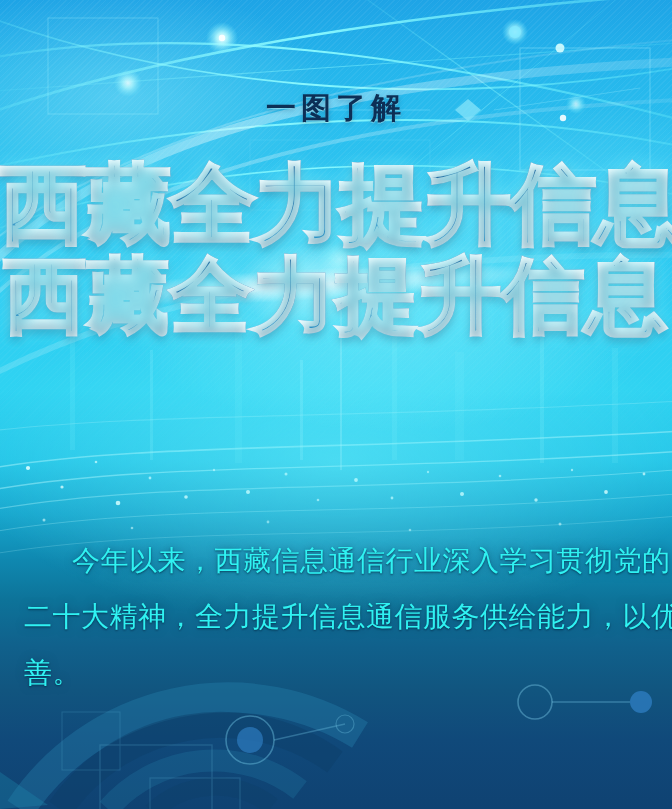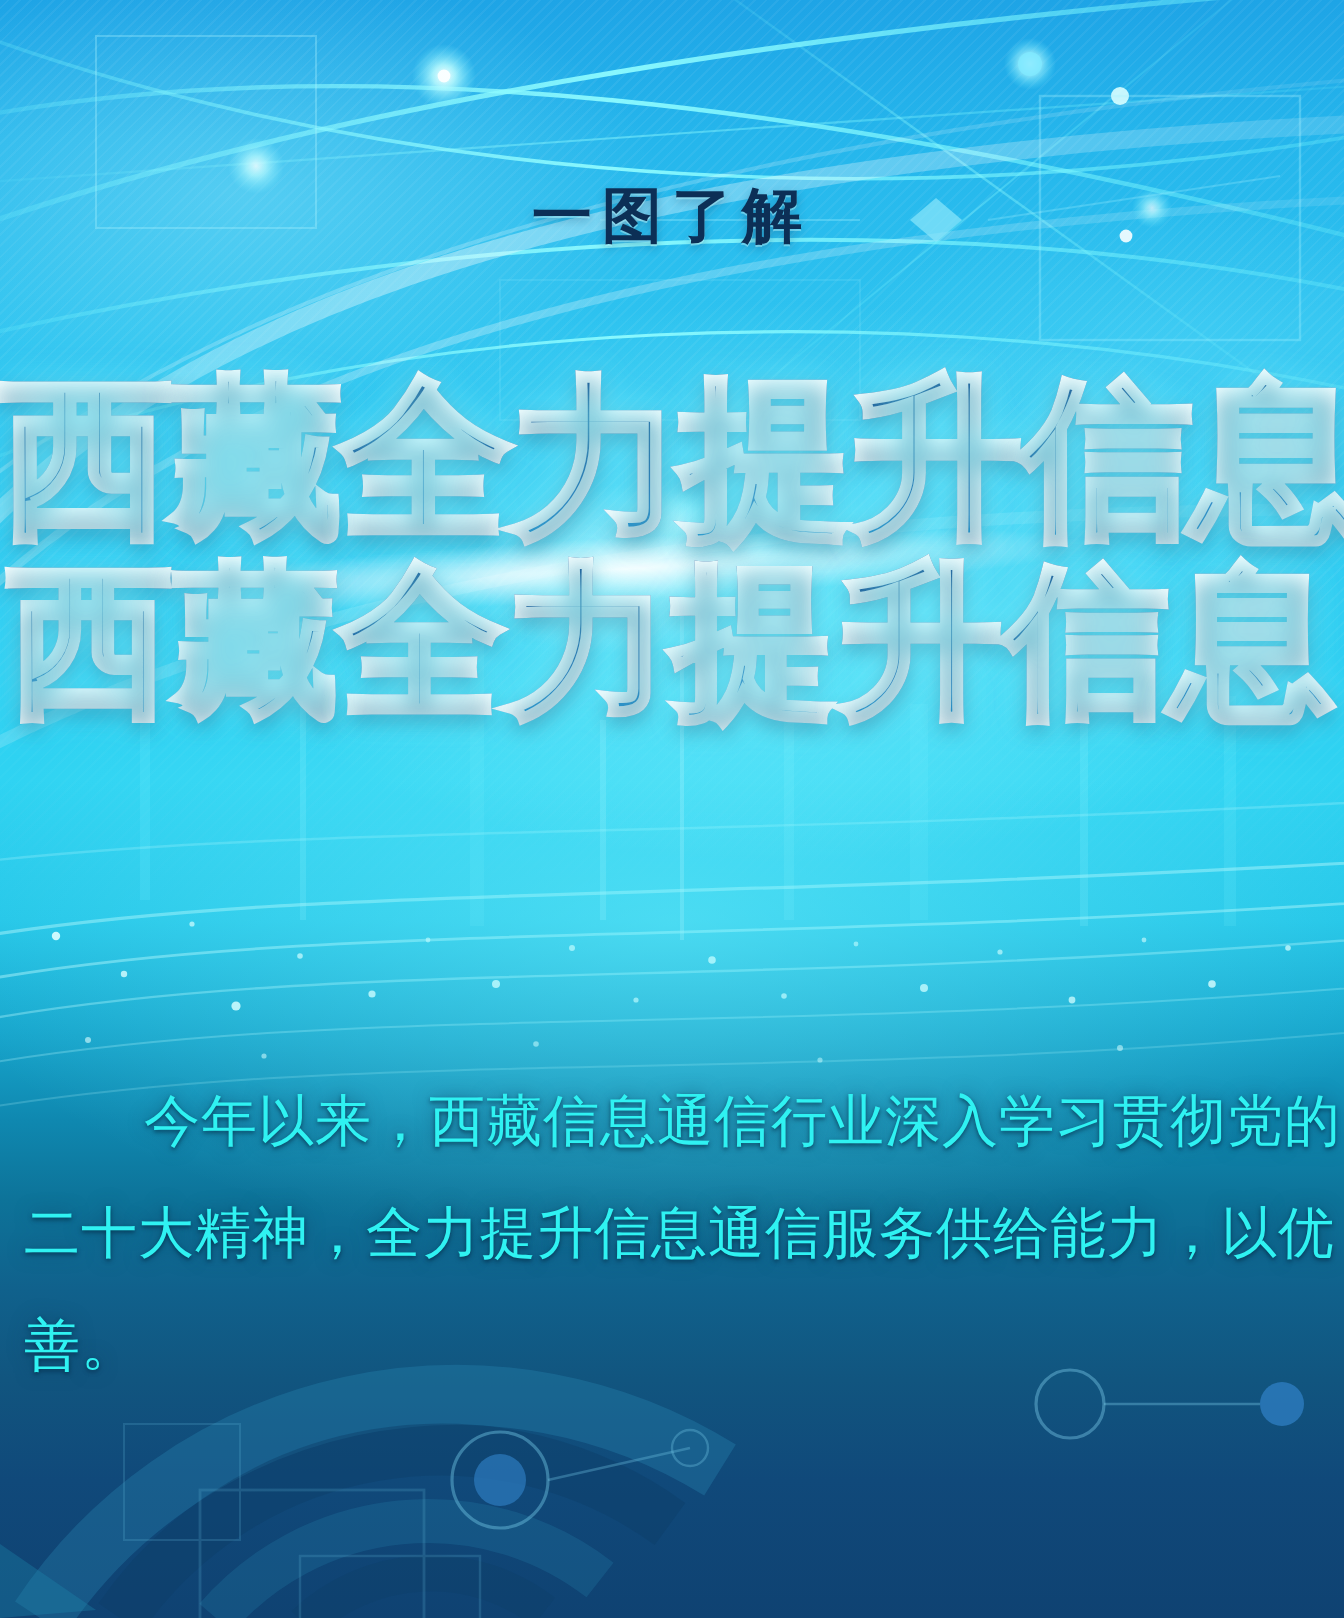--- a/index.html
+++ b/index.html
@@ -78,21 +78,21 @@
     letter-spacing: 5px;
     font-weight: bold;
     color: #0c2f56;
     text-shadow: 0 1px 0 rgba(190,250,255,0.45), 0 2px 5px rgba(10,50,90,0.30);
     z-index: 6;
   }
 
   
   #headline {
     position: absolute;
-    top: 180px;
+    top: 154px;
     left: 0;
     width: 672px;
     z-index: 7;
     text-align: center;
   }
   .headline-line {
     position: relative;
     font-size: 84px;
     line-height: 100px;
     font-weight: bold;
@@ -136,21 +136,21 @@
     top: 533px;
     width: 672px;
     z-index: 8;
   }
   .body-line {
     font-size: 28px;
     line-height: 56px;
     color: #2ff2f2;
     letter-spacing: 0.5px;
     white-space: nowrap;
-    padding-left: 12px;
+    padding-left: 24px;
     text-shadow: 0 0 9px rgba(10,60,90,0.55), 0 1px 2px rgba(4,30,55,0.65);
   }
   .body-line.indent { padding-left: 72px; }
 </style>
 </head>
 <body>
 
 <div id="poster">
 
   <div class="bg-layer" id="bg-base"></div>

